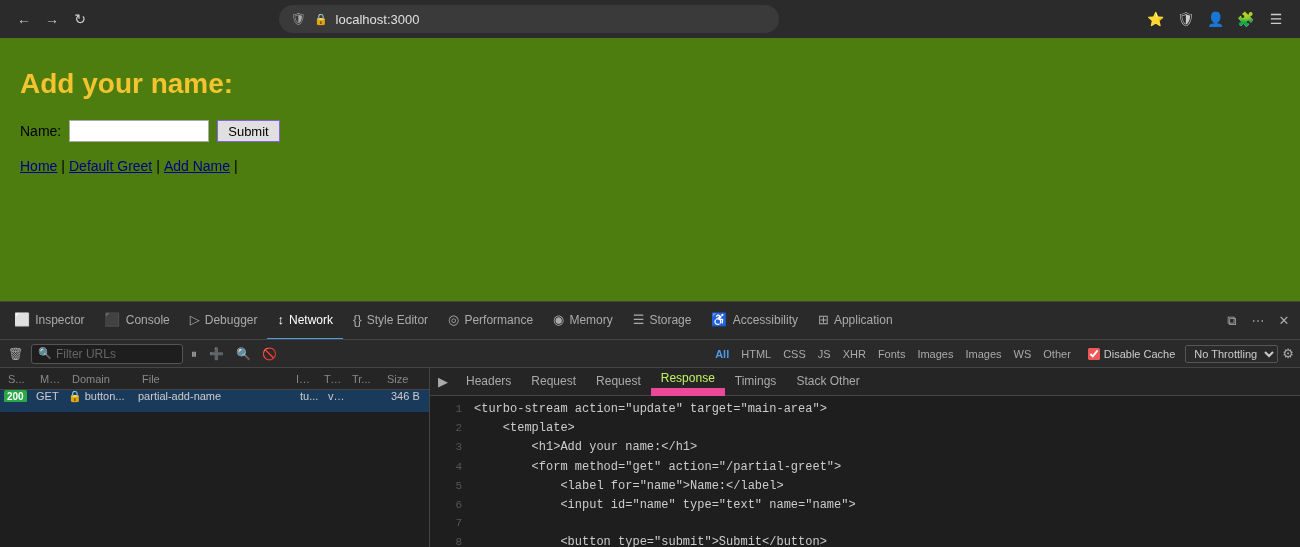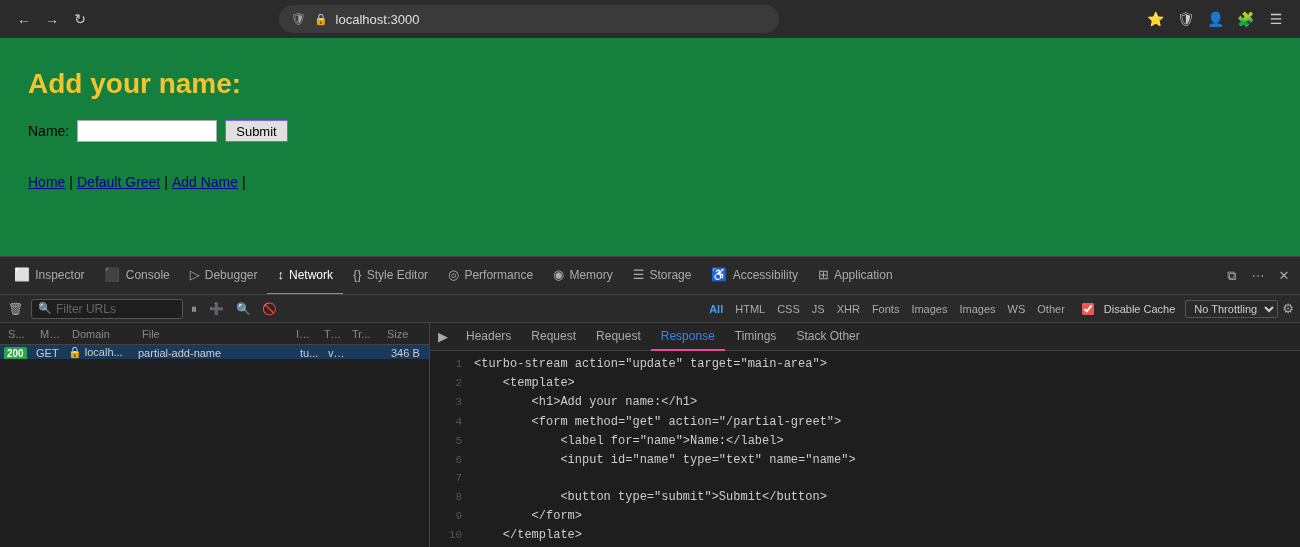--- a/index.html
+++ b/index.html
@@ -10,23 +10,23 @@
     .nav-buttons { display: flex; gap: 4px; align-items: center; }
     .nav-btn { background: none; border: none; color: #ccc; cursor: pointer; width: 24px; height: 24px; display: flex; align-items: center; justify-content: center; font-size: 14px; border-radius: 4px; }
     .address-bar { flex: 1; max-width: 500px; margin: 0 auto; display: flex; align-items: center; background: #3a3a3a; border-radius: 16px; padding: 4px 12px; gap: 8px; height: 28px; }
     .address-bar .shield-icon { color: #aaa; font-size: 12px; }
     .address-bar .lock-icon { color: #aaa; font-size: 11px; }
     .address-text { color: #e0e0e0; font-size: 13px; flex: 1; }
     .browser-actions { display: flex; gap: 6px; align-items: center; margin-left: auto; }
     .browser-action-btn { background: none; border: none; color: #ccc; cursor: pointer; width: 24px; height: 24px; display: flex; align-items: center; justify-content: center; font-size: 14px; }
 
     
-    .page-content { background: #15803d; height: 218px; padding: 30px 28px 20px; }
+    .page-content { background: #4d7c0f; height: 263px; padding: 30px 20px 20px; }
     .page-title { color: #f4c430; font-size: 28px; font-weight: bold; margin-bottom: 20px; }
-    .form-row { display: flex; align-items: center; gap: 8px; margin-bottom: 32px; }
+    .form-row { display: flex; align-items: center; gap: 8px; margin-bottom: 16px; }
     .form-label { color: #000; font-size: 14px; font-weight: 500; }
     .form-input { width: 140px; height: 22px; border: 1px solid #aaa; padding: 2px 4px; font-size: 13px; background: white; }
     .submit-btn { background: #e0e0e0; border: 1px solid #8b5cf6; padding: 2px 10px; font-size: 13px; cursor: pointer; height: 22px; }
     .nav-links { display: flex; gap: 0; font-size: 14px; }
     .nav-link { color: #00008b; text-decoration: underline; cursor: pointer; }
     .nav-sep { color: #000; margin: 0 4px; }
 
     
     .devtools { background: #1e1e1e; border-top: 1px solid #444; height: 300px; display: flex; flex-direction: column; }
 
@@ -42,48 +42,48 @@
     .network-filter-bar { background: #2a2a2a; border-bottom: 1px solid #444; display: flex; align-items: center; height: 28px; padding: 0 4px; gap: 4px; }
     .filter-btn { background: none; border: none; color: #aaa; cursor: pointer; padding: 2px 4px; font-size: 12px; display: flex; align-items: center; }
     .filter-input-wrap { display: flex; align-items: center; gap: 4px; background: #1e1e1e; border: 1px solid #555; border-radius: 3px; padding: 2px 6px; height: 20px; }
     .filter-input { background: none; border: none; color: #f97316; font-size: 12px; width: 120px; outline: none; }
     .filter-input::placeholder { color: #666; }
     .network-filter-types { margin-left: auto; display: flex; align-items: center; gap: 2px; }
     .filter-type-btn { background: none; border: none; color: #aaa; cursor: pointer; padding: 2px 5px; font-size: 11px; border-radius: 2px; }
     .filter-type-btn.active { color: #4c9be8; font-weight: bold; }
     .throttle-select { background: #2a2a2a; border: 1px solid #555; color: #ccc; font-size: 11px; padding: 1px 4px; border-radius: 2px; cursor: pointer; }
     .settings-btn { background: none; border: none; color: #aaa; cursor: pointer; font-size: 13px; padding: 2px; }
-    .disable-cache-wrap { display: flex; align-items: center; gap: 10px; color: #ccc; font-size: 11px; }
+    .disable-cache-wrap { display: flex; align-items: center; gap: 4px; color: #ccc; font-size: 11px; }
     .disable-cache-wrap input { width: 12px; height: 12px; accent-color: #e55; }
 
     
     .network-content { display: flex; flex: 1; overflow: hidden; }
 
     
     .requests-panel { width: 430px; display: flex; flex-direction: column; border-right: 1px solid #444; flex-shrink: 0; }
     .requests-header { display: flex; align-items: center; background: #252525; border-bottom: 1px solid #444; height: 22px; padding: 0 4px; font-size: 11px; color: #888; }
     .req-col { padding: 0 4px; overflow: hidden; text-overflow: ellipsis; white-space: nowrap; }
     .req-col-status { width: 32px; }
     .req-col-method { width: 32px; }
     .req-col-domain { width: 70px; }
     .req-col-file { flex: 1; }
     .req-col-init { width: 28px; }
     .req-col-type { width: 28px; }
     .req-col-trans { width: 35px; }
     .req-col-size { width: 42px; }
 
-    .request-row { display: flex; align-items: flex-end; height: 14px; cursor: pointer; font-size: 11px; color: #ccc; }
+    .request-row { display: flex; align-items: flex-start; height: 22px; cursor: pointer; font-size: 11px; color: #ccc; }
     .request-row.selected { background: #1a3a5c; }
     .status-badge { background: #28a745; color: white; font-size: 10px; padding: 1px 3px; border-radius: 2px; font-weight: bold; }
 
     
     .response-panel { flex: 1; display: flex; flex-direction: column; overflow: hidden; }
     .response-tabs { display: flex; align-items: center; background: #252525; border-bottom: 1px solid #444; height: 28px; padding: 0 4px; gap: 0; }
     .response-tab { padding: 0 10px; height: 28px; display: flex; align-items: center; cursor: pointer; color: #aaa; font-size: 12px; border-bottom: 2px solid transparent; }
-    .response-tab.active { color: #3b82f6; border-bottom: 2px solid #ec4899; }
+    .response-tab.active { color: #bef264; border-bottom: 8px solid #ec4899; }
     .expand-btn { background: none; border: none; color: #aaa; cursor: pointer; font-size: 13px; padding: 2px 4px; margin-right: 4px; }
 
     .response-content { flex: 1; background: #1e1e1e; overflow-y: auto; padding: 4px 0; }
     .response-payload-label { color: #ccc; font-size: 12px; padding: 4px 12px 6px; font-weight: 500; }
     .code-lines { font-family: 'Courier New', monospace; font-size: 12px; line-height: 1.6; }
     .code-line { display: flex; align-items: baseline; padding: 0 8px; }
     .line-num { color: #555; width: 24px; text-align: right; margin-right: 12px; flex-shrink: 0; font-size: 11px; user-select: none; }
     .line-content { color: #ccc; white-space: pre; }
   </style>
 </head>
@@ -221,21 +221,21 @@
         <span class="req-col req-col-init">Ini...</span>
         <span class="req-col req-col-type">Typ...</span>
         <span class="req-col req-col-trans">Tr...</span>
         <span class="req-col req-col-size">Size</span>
       </div>
       <div class="request-row selected">
         <span class="req-col req-col-status">
           <span class="status-badge">200</span>
         </span>
         <span class="req-col req-col-method">GET</span>
-        <span class="req-col req-col-domain">🔒 localh...</span>
+        <span class="req-col req-col-domain">🔒 button...</span>
         <span class="req-col req-col-file">partial-add-name</span>
         <span class="req-col req-col-init">tu...</span>
         <span class="req-col req-col-type">vnd. 59...</span>
         <span class="req-col req-col-trans"></span>
         <span class="req-col req-col-size">346 B</span>
       </div>
     </div>
 
     <div class="response-panel">
       <div class="response-tabs">

